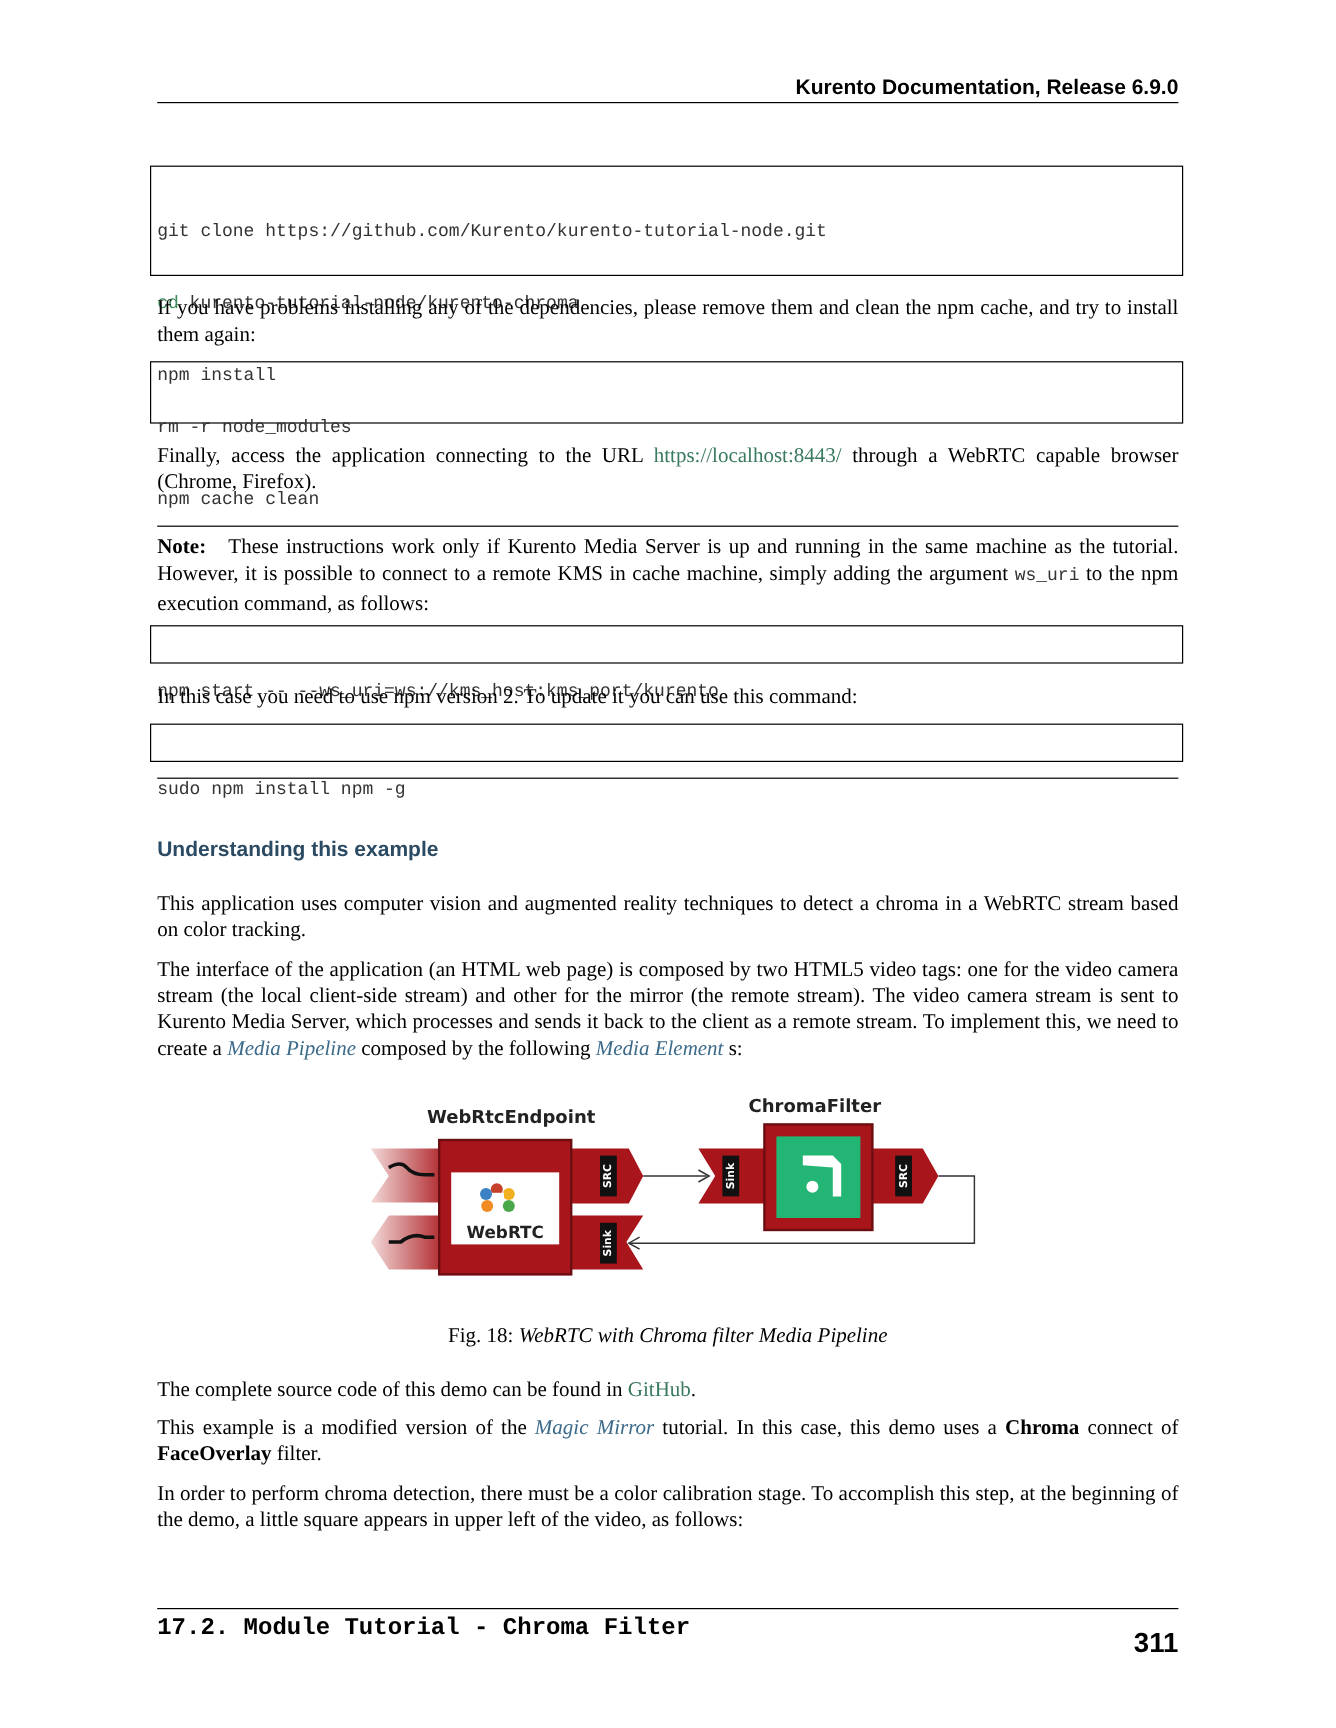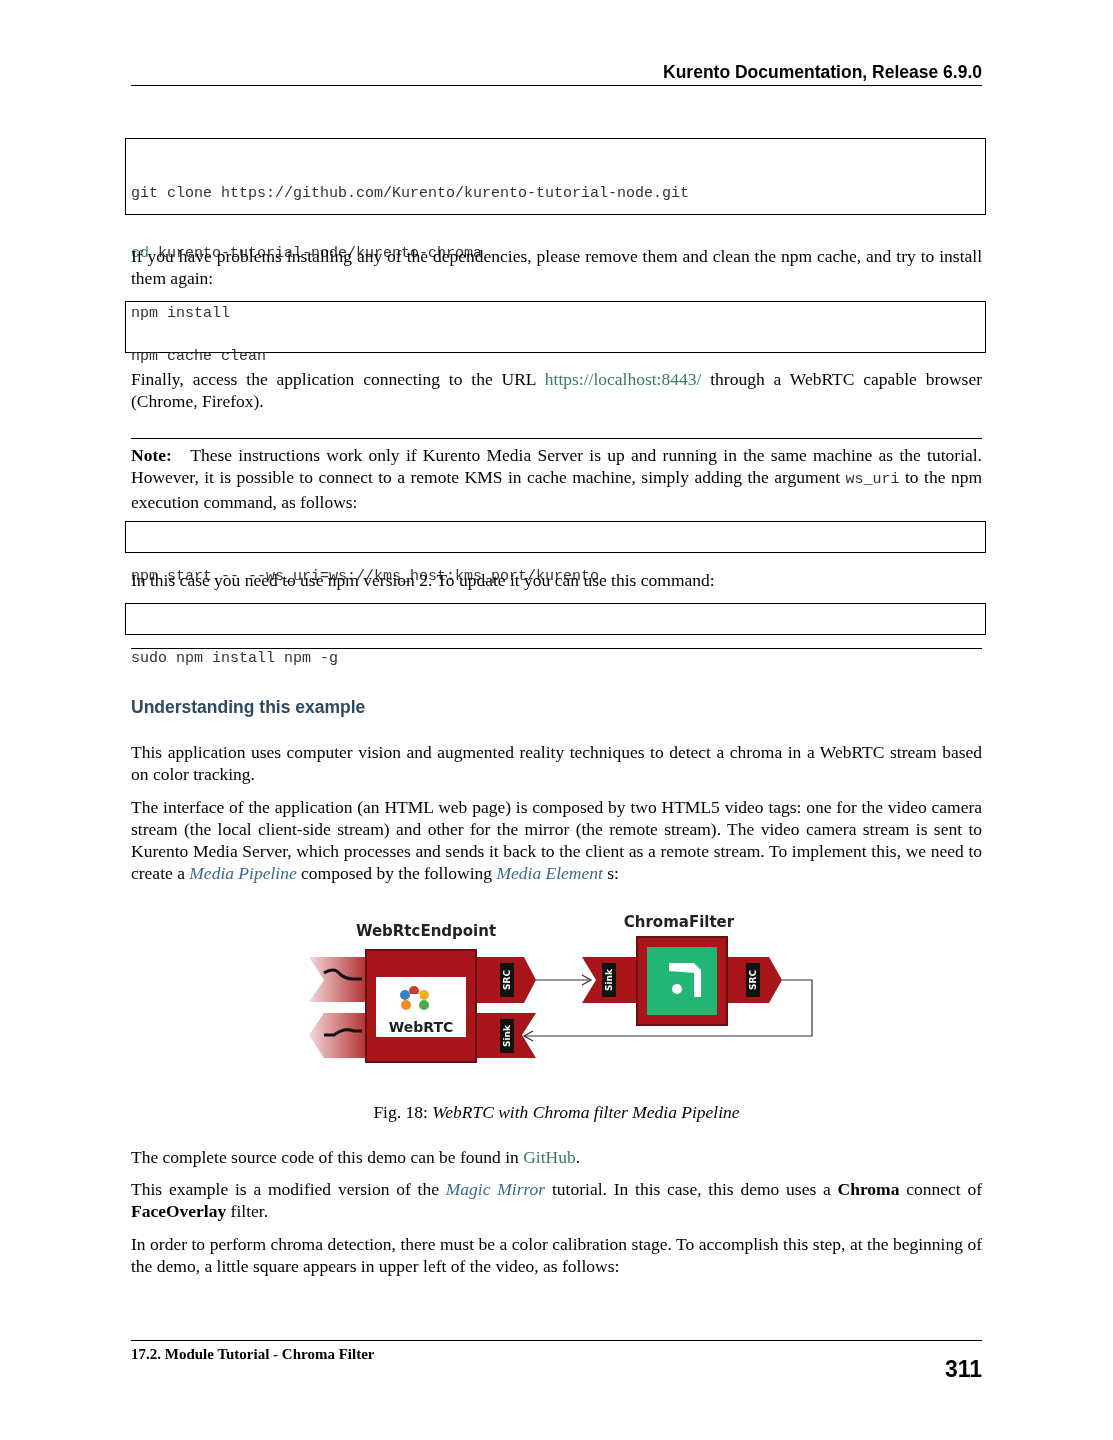--- a/index.html
+++ b/index.html
@@ -16,41 +16,42 @@
   .kw { color: #3d8a5a; }
   .num { color: #3d8a5a; }
   .para { position: absolute; left: 0; width: 851px; font-size: 17.5px; line-height: 22px; text-align: justify; }
   a.link { color: #3a7a5e; text-decoration: none; }
   a.ilink { color: #3b6a8a; font-style: italic; text-decoration: none; }
   code.inl { font-family: "Liberation Mono", monospace; font-size: 15px; color: #333; }
   .section-title { position: absolute; top: 697px; left: 0; font-family: "Liberation Sans", sans-serif;
                    font-weight: bold; font-size: 17.5px; color: #2b4a63; }
   .figure { position: absolute; top: 905px; left: 173px; width: 510px; height: 165px; }
   .caption { position: absolute; top: 1102px; left: 0; width: 851px; text-align: center; font-size: 17.5px; }
-  .footer-left { position: absolute; top: 1346px; left: 0; font-family: Liberation Serif, serif; font-weight: bold; font-size: 15px; }
+  .footer-left { position: absolute; top: 1346px; left: 0; font-family: Liberation Mono, monospace; font-weight: bold; font-size: 20px; }
   .footer-right { position: absolute; top: 1346px; right: 0; font-family: "Liberation Sans", sans-serif; font-weight: bold; font-size: 23px; margin-top: 10px; }
   b { font-weight: bold; }
 </style>
 </head>
 <body>
 
 <div class="page">
 
   <div class="header">Kurento Documentation, Release 6.9.0</div>
   <div class="rule" style="top:85px"></div>
 
-  <div class="codebox" style="top:138px;height:77px">
+  <div class="codebox" style="top:138px;height:92px">
     <span class="line"><span>git clone https://github.com/Kurento/kurento-tutorial-node.git</span></span>
     <span class="line"><span class="kw">cd</span><span> kurento-tutorial-node/kurento-chroma</span></span>
     <span class="line"><span>npm install</span></span>
   </div>
 
   <p class="para" style="top:245px;margin:0"><span>If you have problems installing any of the dependencies, please remove them and clean the npm cache, and try to install them again:</span></p>
 
   <div class="codebox" style="top:301px;height:52px">
+    <span class="line">rm -r node_modules</span>
     <span class="line">npm cache clean</span>
   </div>
 
   <p class="para" style="top:368px;margin:0"><span>Finally, access the application connecting to the URL </span><a class="link">https://localhost:8443/</a><span> through a WebRTC capable browser (Chrome, Firefox).</span></p>
 
   <div class="rule" style="top:438px"></div>
   <p class="para" style="top:444px;margin:0"><b>Note:</b>&nbsp;&nbsp; <span>These instructions work only if Kurento Media Server is up and running in the same machine as the tutorial. However, it is possible to connect to a remote KMS in cache machine, simply adding the argument </span><code class="inl">ws_uri</code><span> to the npm execution command, as follows:</span></p>
 
   <div class="codebox" style="top:521px;height:32px">
     <span class="line">npm start -- --ws_uri=ws://kms_host:kms_port/kurento</span>

